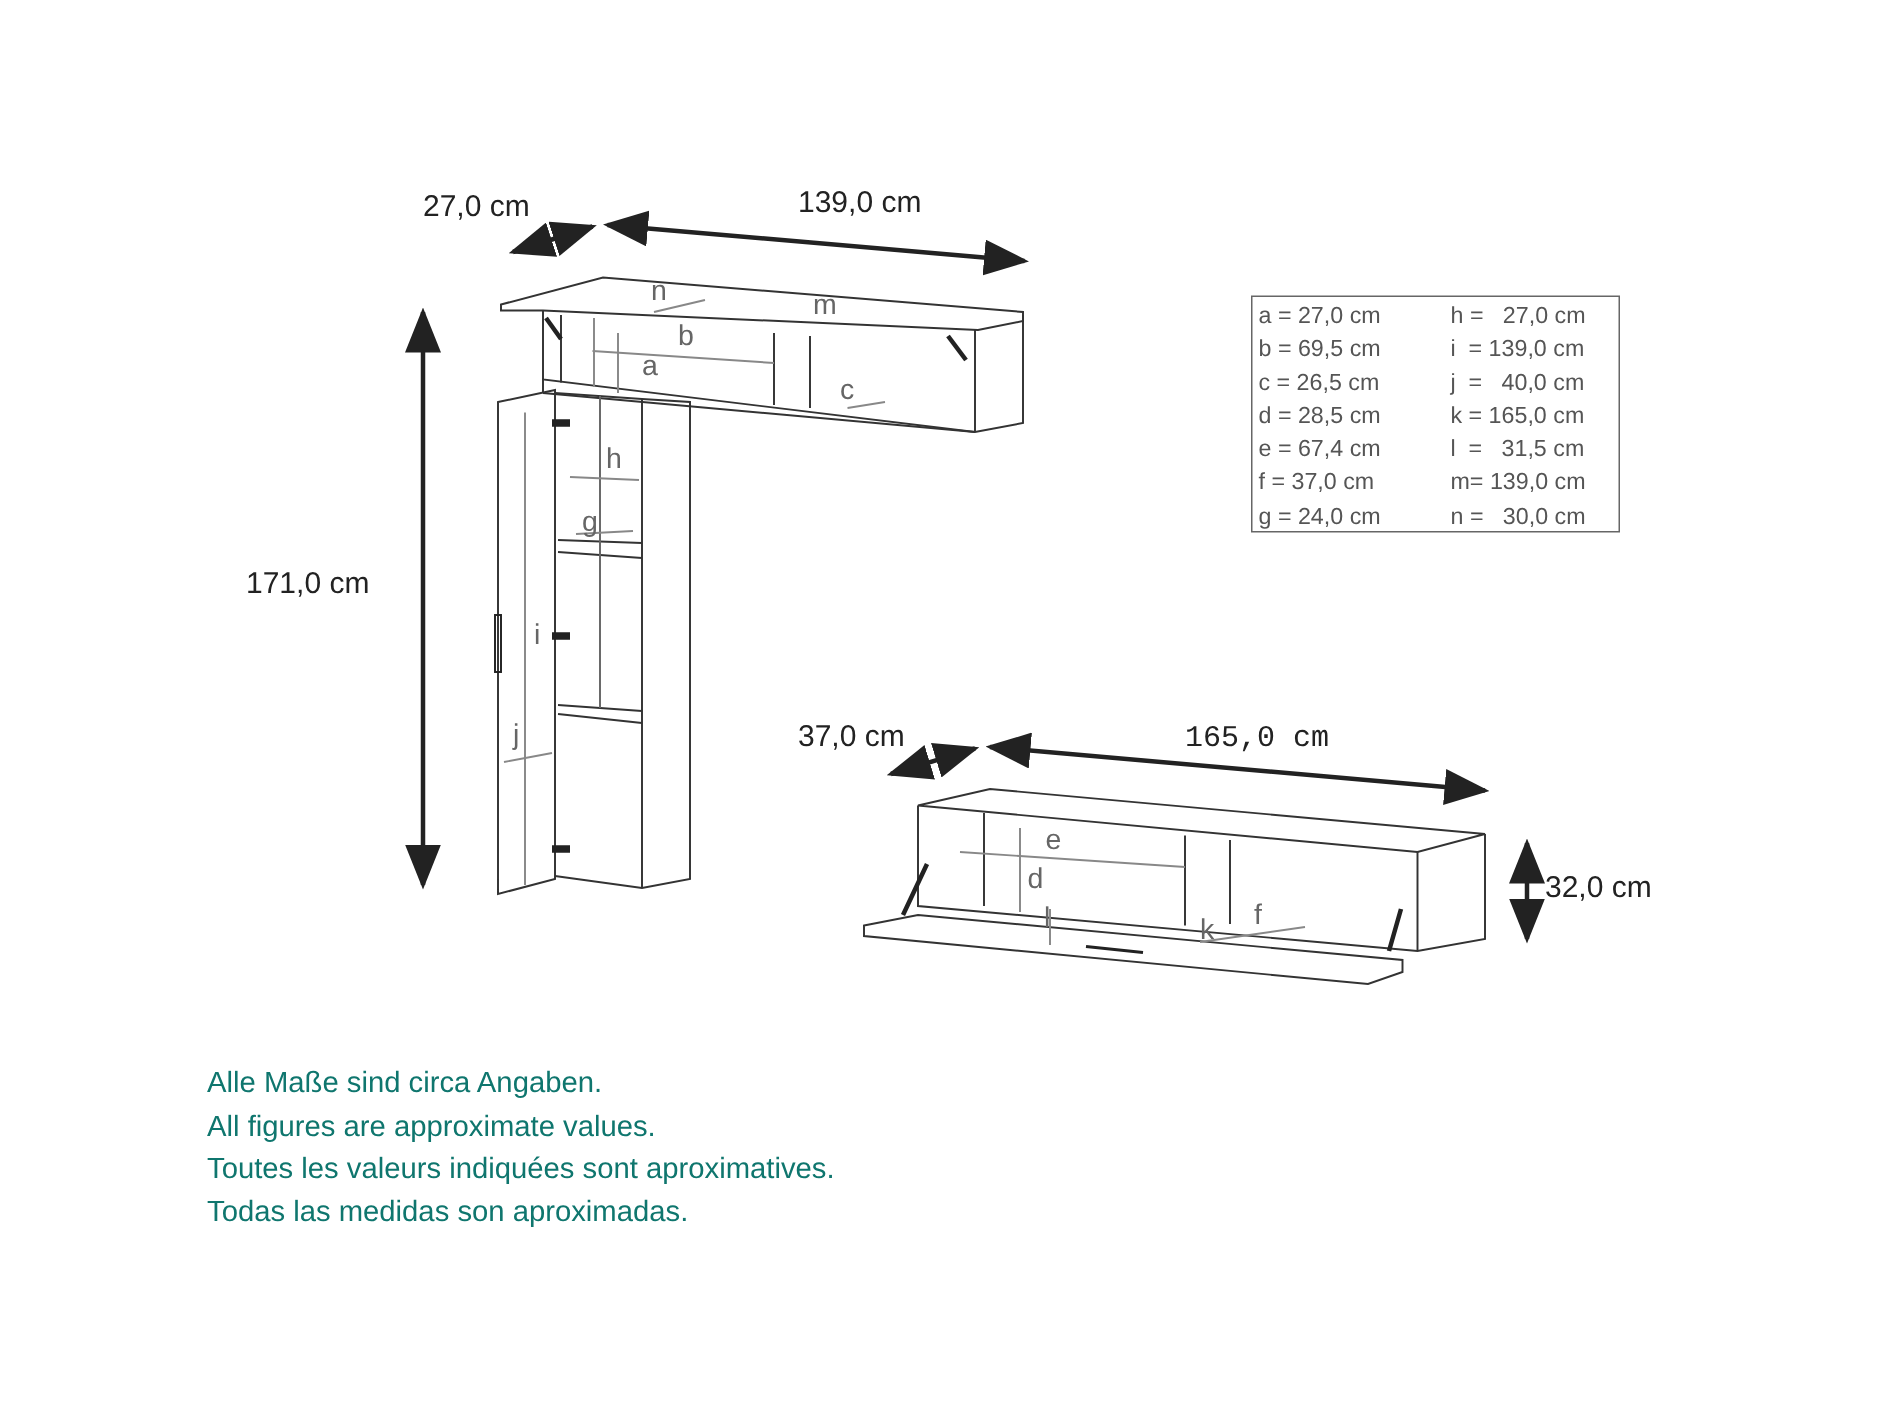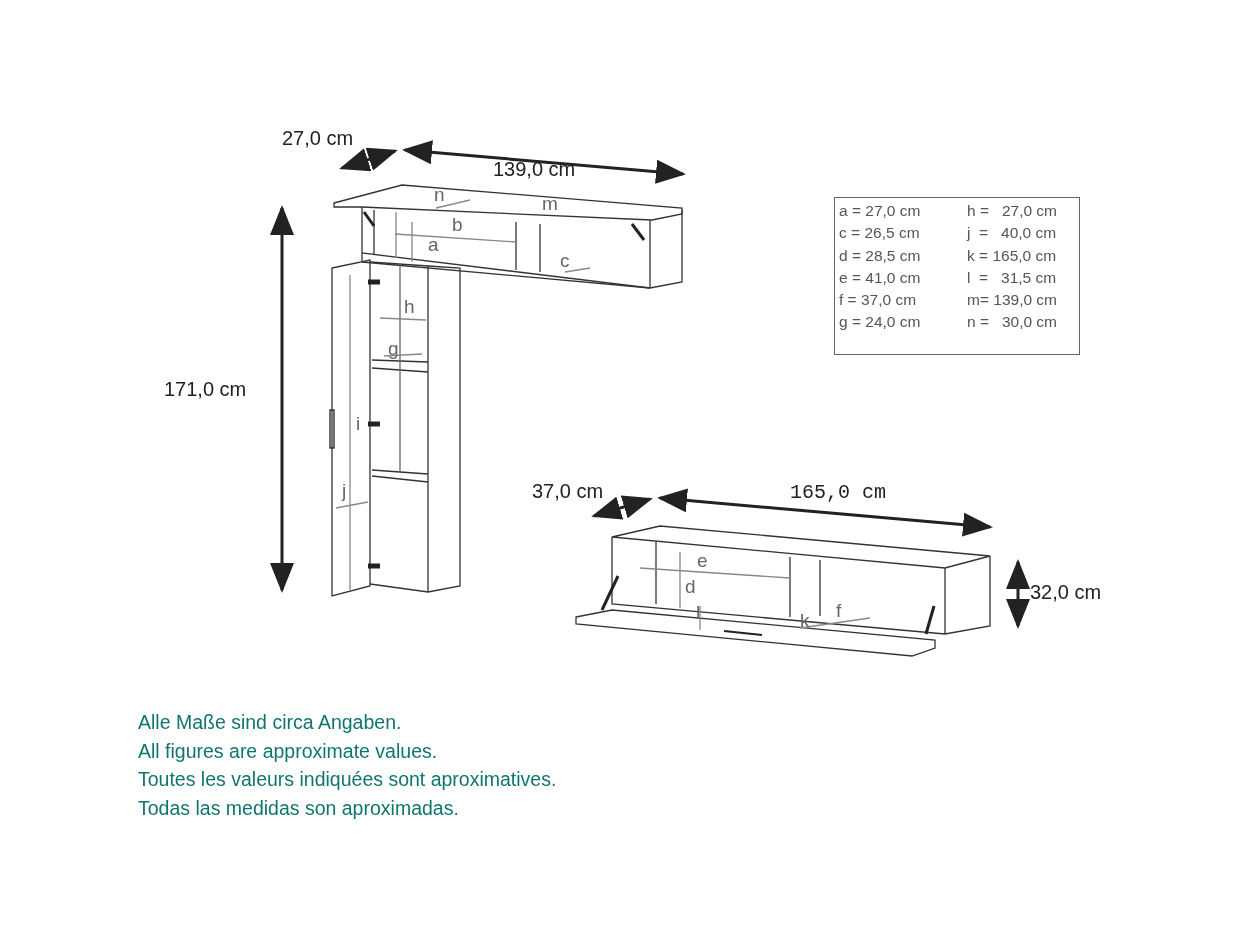--- a/index.html
+++ b/index.html
@@ -81,21 +81,21 @@
     <line x1="640" y1="568" x2="790" y2="578" stroke="#888"></line>
     <line x1="680" y1="552" x2="680" y2="608" stroke="#888"></line>
     <line x1="700" y1="606" x2="700" y2="630" stroke="#888"></line>
     <line x1="800" y1="628" x2="870" y2="618" stroke="#888"></line>
     <path d="M618,576 l-16,34 M934,606 l-8,28" stroke="#222" stroke-width="3"></path>
     <line x1="724" y1="631" x2="762" y2="635" stroke="#222" stroke-width="2"></line>
   </g>
 </svg>
 
 <div class="dim" style="left:282px;top:127px;">27,0 cm</div>
-<div class="dim" style="left:493px;top:124px;margin-top:34px;">139,0 cm</div>
+<div class="dim" style="left:532px;top:124px;">139,0 cm</div>
 <div class="dim" style="left:164px;top:378px;">171,0 cm</div>
 <div class="dim" style="left:532px;top:480px;">37,0 cm</div>
 <div class="dim" style="left:790px;top:481px;font-family:Liberation Mono, monospace;">165,0 cm</div>
 <div class="dim" style="left:1030px;top:581px;">32,0 cm</div>
 
 <div class="lbl" style="left:428px;top:234px;">a</div>
 <div class="lbl" style="left:452px;top:214px;">b</div>
 <div class="lbl" style="left:560px;top:250px;">c</div>
 <div class="lbl" style="left:685px;top:576px;">d</div>
 <div class="lbl" style="left:697px;top:550px;">e</div>
@@ -108,29 +108,33 @@
 <div class="lbl" style="left:696px;top:602px;">l</div>
 <div class="lbl" style="left:542px;top:193px;">m</div>
 <div class="lbl" style="left:434px;top:184px;">n</div>
 
 <div class="legend">
   <div class="row">
       <span class="l">a = 27,0 cm</span>
       <span class="r">h =   27,0 cm</span>
     </div>
   <div class="row">
+      <span class="l">b = 69,5 cm</span>
+      <span class="r">i  = 139,0 cm</span>
+    </div>
+  <div class="row">
       <span class="l">c = 26,5 cm</span>
       <span class="r">j  =   40,0 cm</span>
     </div>
   <div class="row">
       <span class="l">d = 28,5 cm</span>
       <span class="r">k = 165,0 cm</span>
     </div>
   <div class="row">
-      <span class="l">e = 41,0 cm</span>
+      <span class="l">e = 67,4 cm</span>
       <span class="r">l  =   31,5 cm</span>
     </div>
   <div class="row">
       <span class="l">f  = 37,0 cm</span>
       <span class="r">m= 139,0 cm</span>
     </div>
   <div class="row">
       <span class="l">g = 24,0 cm</span>
       <span class="r">n =   30,0 cm</span>
     </div>

